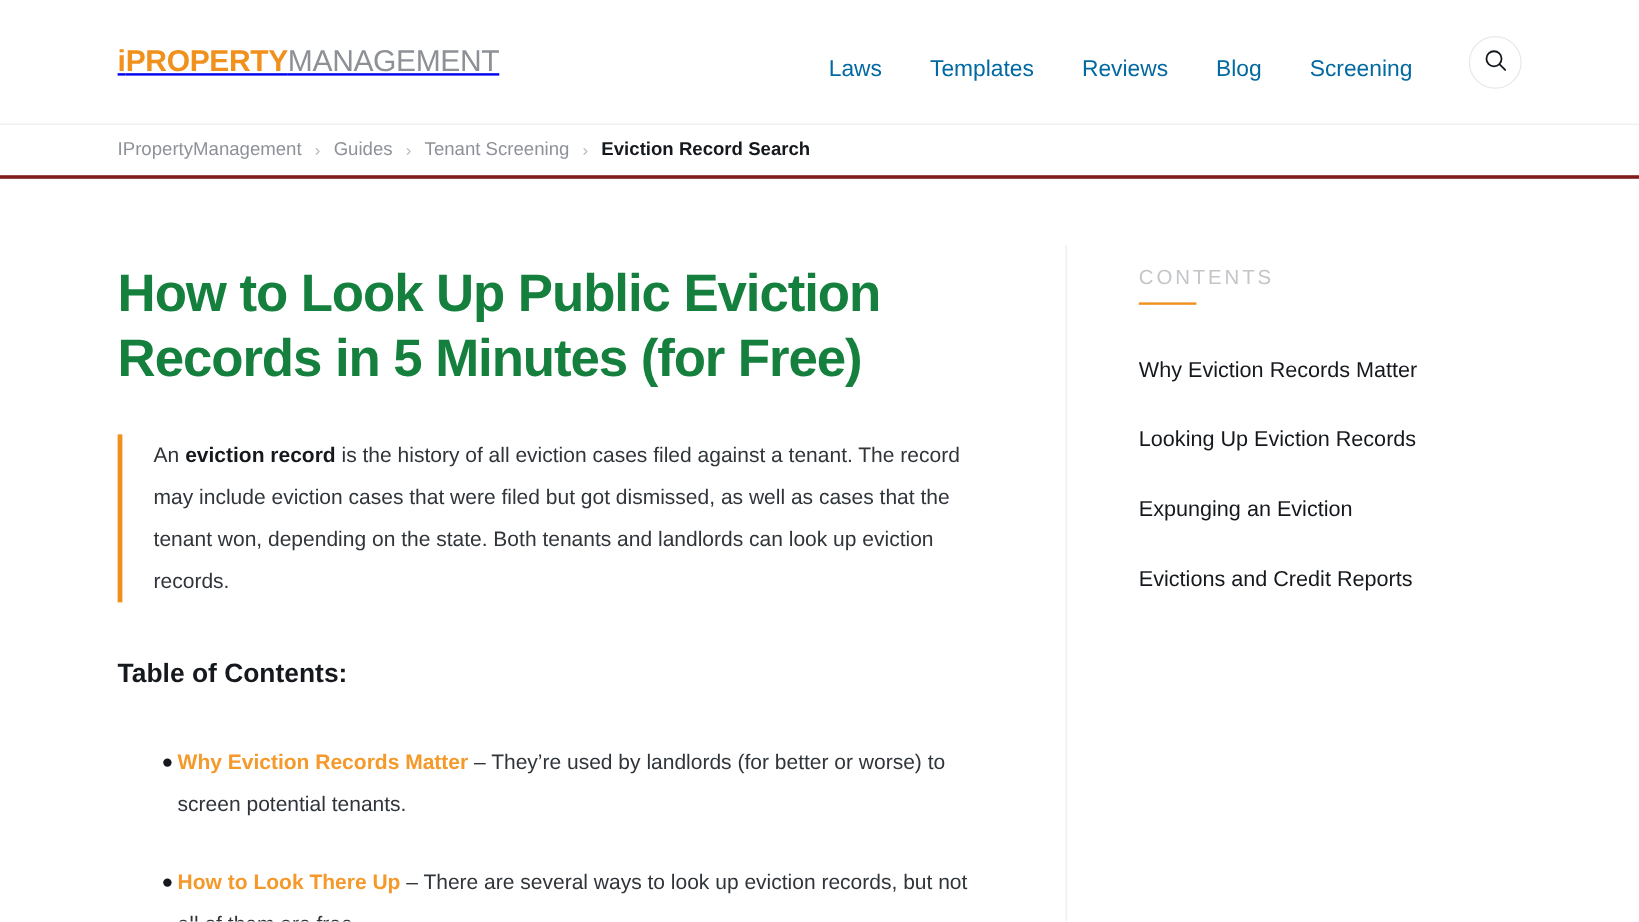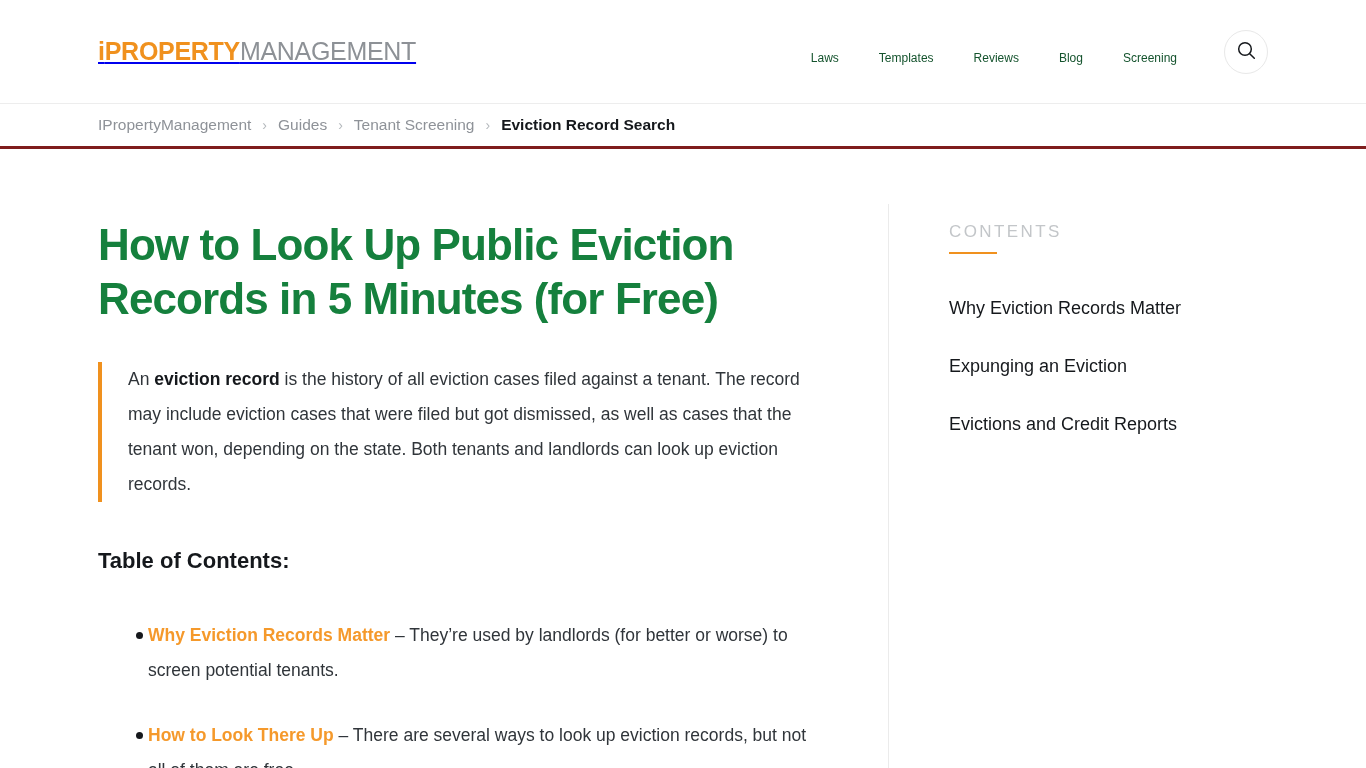--- a/index.html
+++ b/index.html
@@ -43,22 +43,22 @@
     letter-spacing: -0.3px;
   }
 
   .main-nav {
     margin-left: auto;
     display: flex;
     align-items: center;
     gap: 0px;
   }
   .nav-link {
-    color: #14532d;
-    font-size: 12px;
+    color: #0369a1;
+    font-size: 19px;
     text-decoration: none;
     padding: 6px 20px;
     white-space: nowrap;
     cursor: pointer;
     margin-top: 12px;
   }
 
   .search-btn {
     width: 44px;
     height: 44px;
@@ -267,17 +267,18 @@
     </ul>
   </main>
 
   <div class="rail"></div>
 
   <aside class="sidebar">
     <div class="contents-label">CONTENTS</div>
     <div class="contents-rule"></div>
 
     <a class="contents-link" href="#">Why Eviction Records Matter</a>
+    <a class="contents-link" href="#">Looking Up Eviction Records</a>
     <a class="contents-link" href="#">Expunging an Eviction</a>
     <a class="contents-link" href="#">Evictions and Credit Reports</a>
   </aside>
 
 </div>
 
 </body></html>

